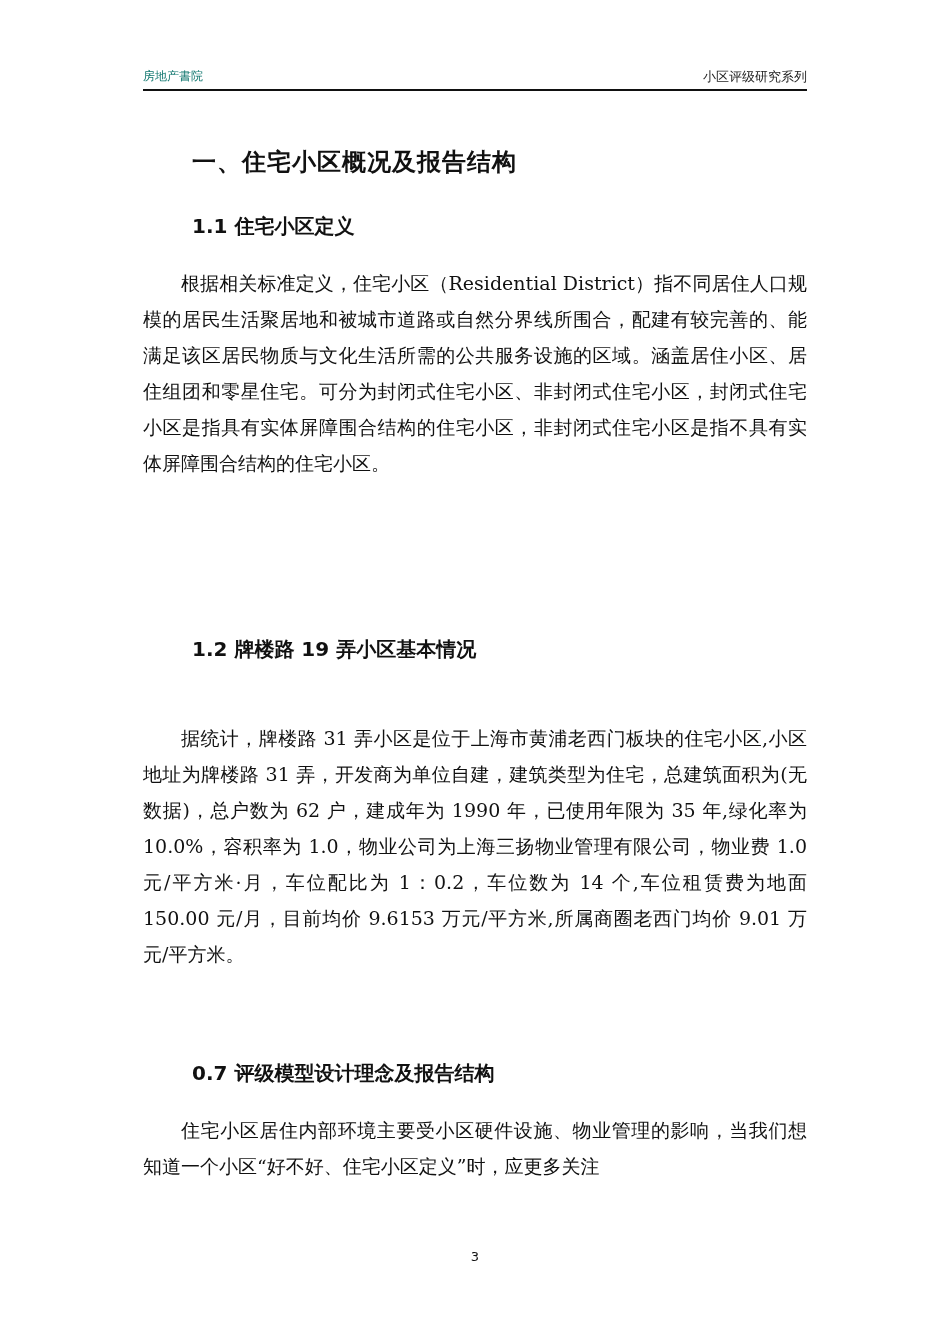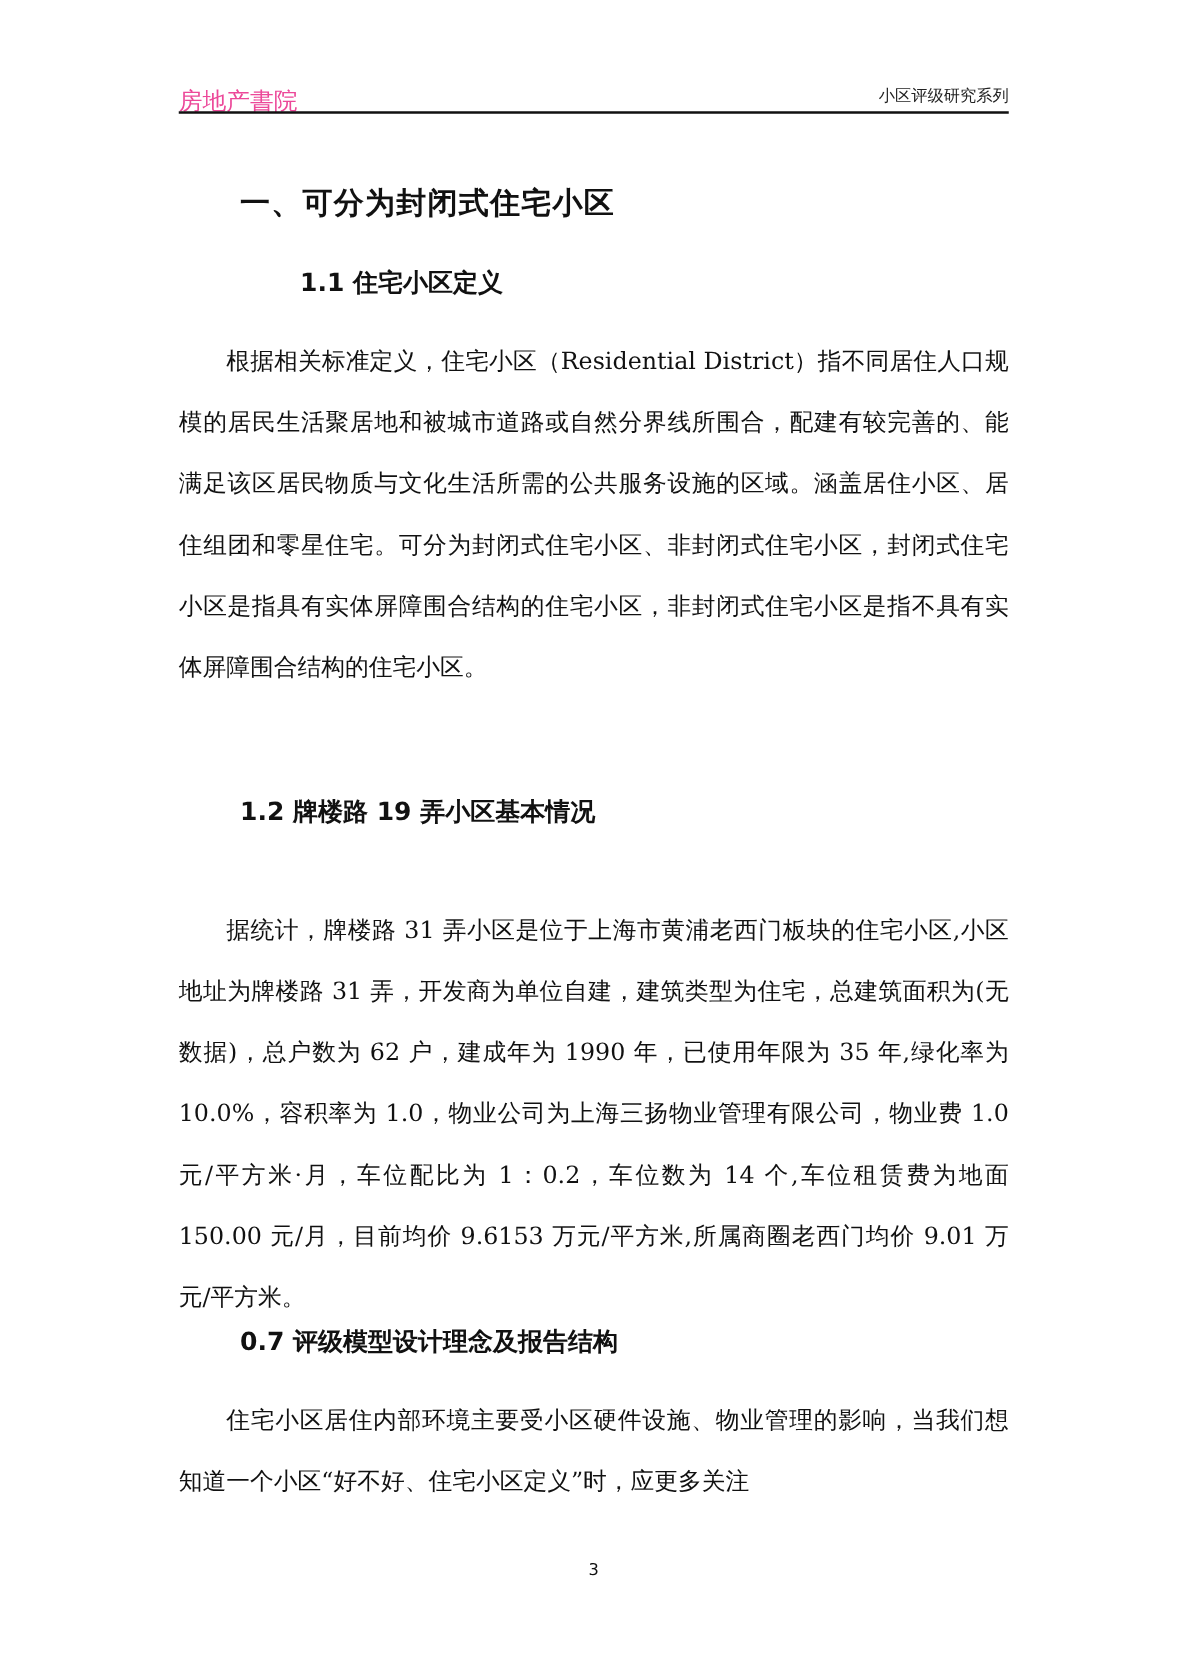--- a/index.html
+++ b/index.html
@@ -1,39 +1,39 @@
 <!DOCTYPE html>
 <html><head>
   <meta charset="utf-8">
   <style>
     html, body { margin: 0; padding: 0; background: #ffffff; }
     body { width: 950px; height: 1344px; position: relative; overflow: hidden;
            font-family: "DejaVu Serif", "Liberation Serif", serif; color: #111; }
     .header { position: absolute; left: 143px; top: 66px; width: 664px; height: 22px; }
-    .header-left { position: absolute; left: 0; top: 2px; font-family: "DejaVu Sans", "Liberation Sans", sans-serif; font-size: 19px; color: #ec4899; }
+    .header-left { position: absolute; left: 0; top: 2px; font-family: "DejaVu Sans", "Liberation Sans", sans-serif; font-size: 12px; color: #0f766e; }
     .header-right { position: absolute; right: 0; top: 2px; font-family: "DejaVu Sans", "Liberation Sans", sans-serif; font-size: 13px; color: #222; text-align: right; }
     .header-rule { position: absolute; left: 143px; top: 89px; width: 664px; height: 2px; background: #111; }
     .h1 { position: absolute; left: 192px; top: 146px; font-size: 24px; font-weight: bold; letter-spacing: 1px; font-family: "DejaVu Sans", "Liberation Sans", sans-serif; }
     .h2 { position: absolute; left: 192px; font-size: 20px; font-weight: bold; font-family: "DejaVu Sans", "Liberation Sans", sans-serif; }
-    .para { position: absolute; left: 143px; width: 664px; font-size: 19px; line-height: 49px; text-align: justify; }
+    .para { position: absolute; left: 143px; width: 664px; font-size: 19px; line-height: 36px; text-align: justify; }
     .para p { margin: 0; text-indent: 2em; }
     .page-num { position: absolute; left: 0; width: 950px; top: 1249px; text-align: center; font-family: "DejaVu Sans", "Liberation Sans", sans-serif; font-size: 13px; }
   </style>
 </head>
 <body>
 
 <div class="header">
   <span class="header-left">房地产書院</span>
   <span class="header-right">小区评级研究系列</span>
 </div>
 <div class="header-rule"></div>
 
-<div class="h1">一、可分为封闭式住宅小区</div>
+<div class="h1">一、住宅小区概况及报告结构</div>
 
-<div class="h2" style="top:213px;margin-left:48px;">1.1 住宅小区定义</div>
+<div class="h2" style="top:213px;">1.1 住宅小区定义</div>
 <div class="para" style="top:265px;">
   <p>根据相关标准定义，住宅小区（Residential District）指不同居住人口规模的居民生活聚居地和被城市道路或自然分界线所围合，配建有较完善的、能满足该区居民物质与文化生活所需的公共服务设施的区域。涵盖居住小区、居住组团和零星住宅。可分为封闭式住宅小区、非封闭式住宅小区，封闭式住宅小区是指具有实体屏障围合结构的住宅小区，非封闭式住宅小区是指不具有实体屏障围合结构的住宅小区。</p>
 </div>
 
 <div class="h2" style="top:636px;">1.2 牌楼路 19 弄小区基本情况</div>
 <div class="para" style="top:720px;">
   <p>据统计，牌楼路 31 弄小区是位于上海市黄浦老西门板块的住宅小区,小区地址为牌楼路 31 弄，开发商为单位自建，建筑类型为住宅，总建筑面积为(无数据)，总户数为 62 户，建成年为 1990 年，已使用年限为 35 年,绿化率为 10.0%，容积率为 1.0，物业公司为上海三扬物业管理有限公司，物业费 1.0 元/平方米·月，车位配比为 1：0.2，车位数为 14 个,车位租赁费为地面 150.00 元/月，目前均价 9.6153 万元/平方米,所属商圈老西门均价 9.01 万元/平方米。</p>
 </div>
 
 <div class="h2" style="top:1060px;">0.7 评级模型设计理念及报告结构</div>

